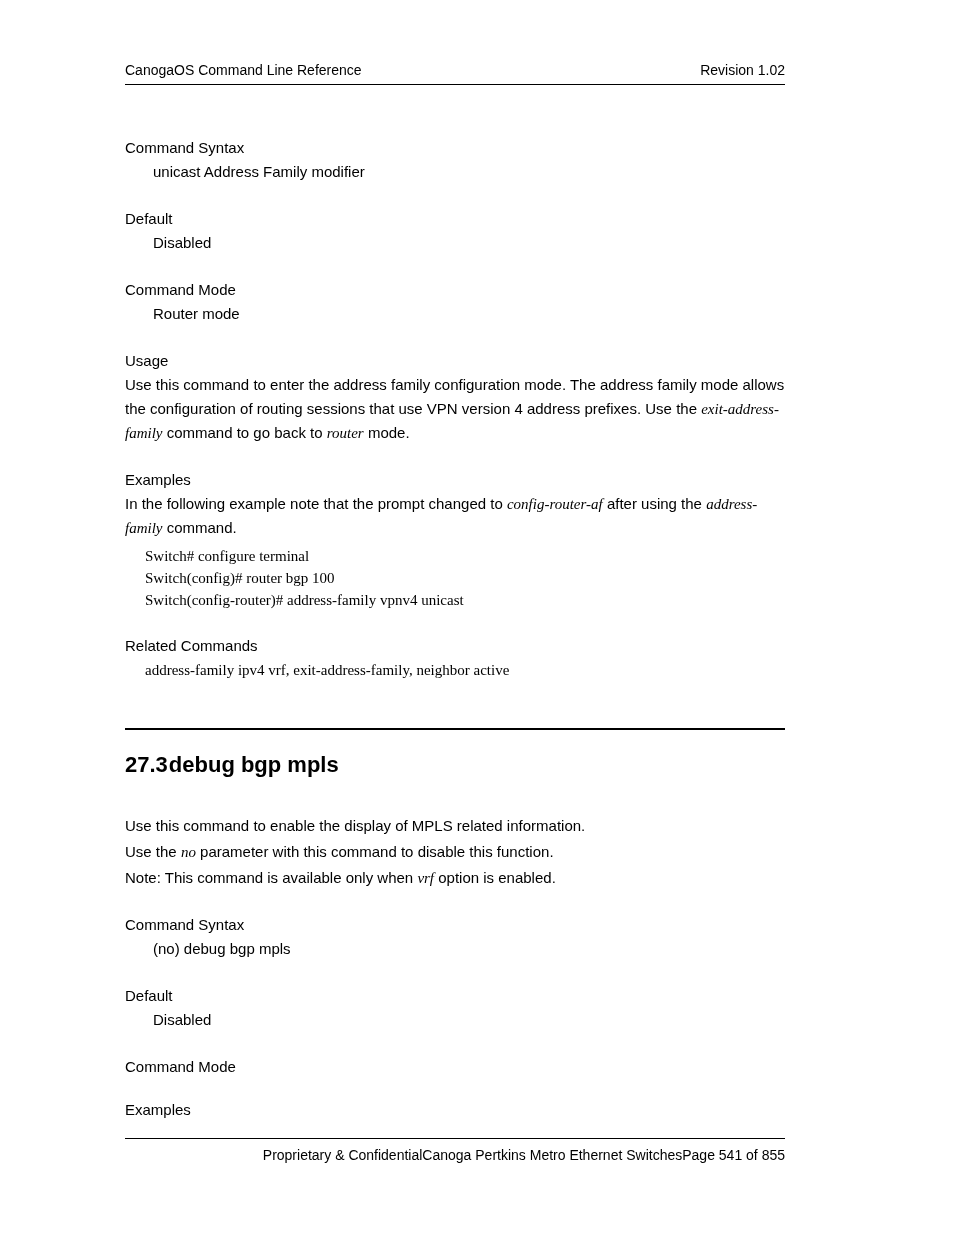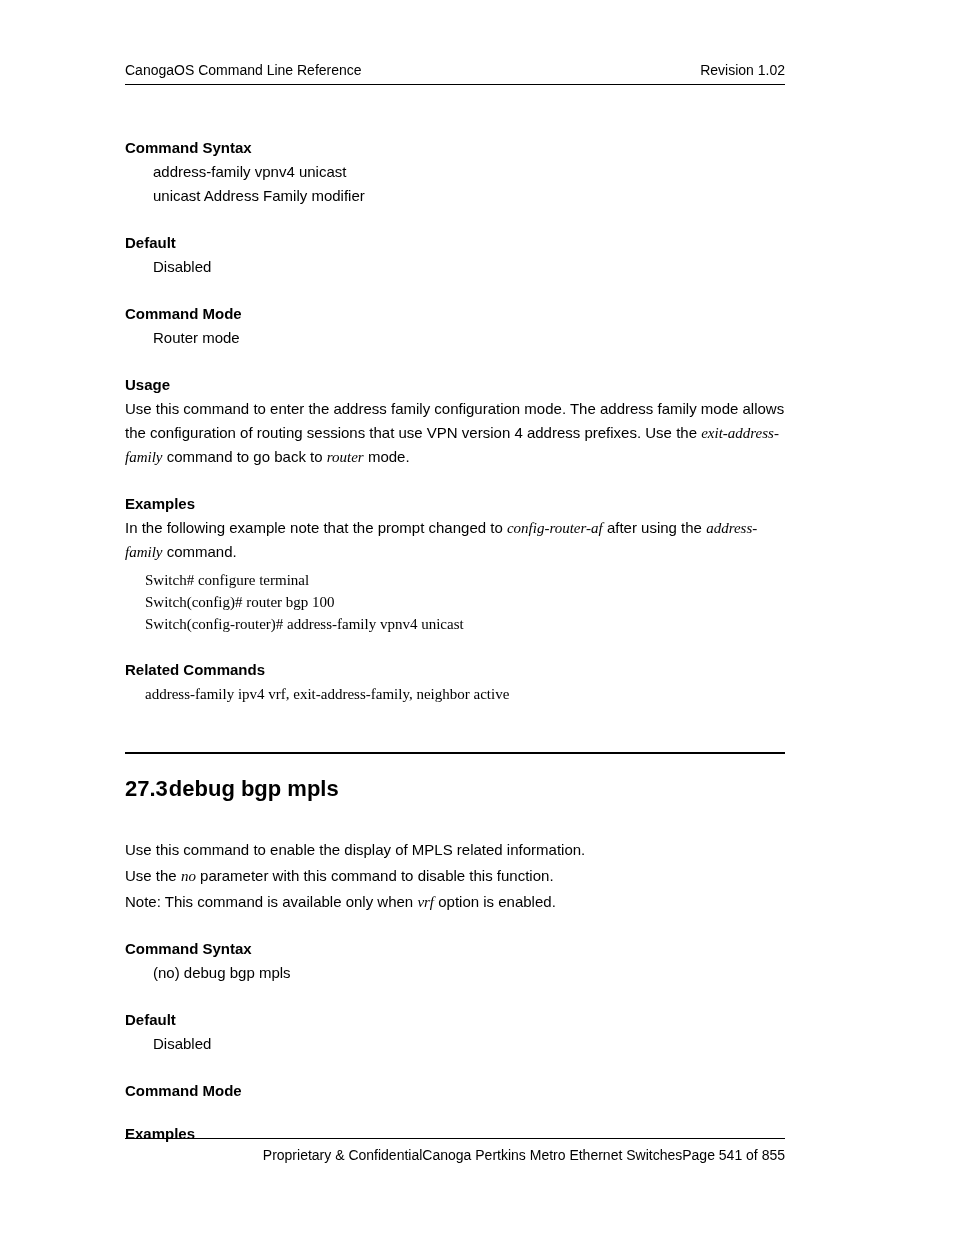--- a/index.html
+++ b/index.html
@@ -19,21 +19,21 @@
   }
   .header-row {
     display: flex;
     justify-content: space-between;
     font-size: 14px;
     padding-bottom: 6px;
     border-bottom: 1.5px solid #000;
     margin-bottom: 54px;
   }
   .section-heading {
-    font-weight: bold;
+    font-weight: normal;
     font-size: 15px;
     margin-top: 26px;
     margin-bottom: 4px;
   }
   .indent {
     margin-left: 28px;
     line-height: 1.6;
   }
   .body-text {
     line-height: 1.6;
@@ -83,21 +83,20 @@
 <div class="page">
 
   <div class="header-row">
     <span>CanogaOS Command Line Reference</span>
     <span>Revision 1.02</span>
   </div>
 
   <div>
 
     <div class="section-heading">Command Syntax</div>
-    <div class="indent">address-family vpnv4 unicast</div>
     <div class="indent">unicast Address Family modifier</div>
 
     <div class="section-heading">Default</div>
     <div class="indent">Disabled</div>
 
     <div class="section-heading">Command Mode</div>
     <div class="indent">Router mode</div>
 
     <div class="section-heading">Usage</div>
     <div class="body-text">

